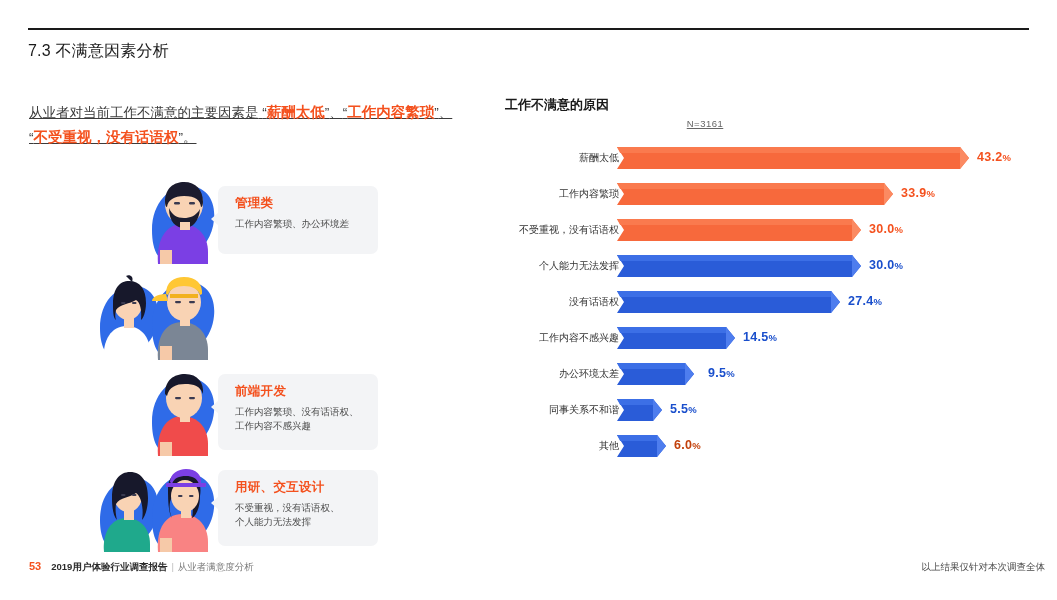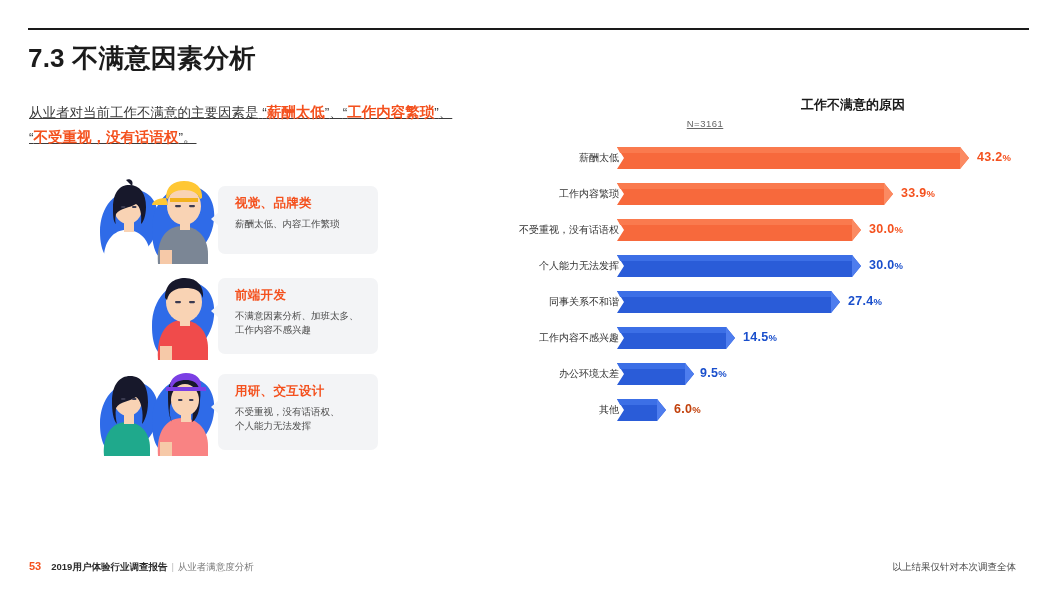--- a/index.html
+++ b/index.html
@@ -11,21 +11,21 @@
   }
   .page { position: relative; width: 1057px; height: 600px; background:#fff; }
 
   
   .top-rule {
     position: absolute; left: 28px; top: 28px; width: 1001px; height: 2px;
     background: #1a1a1a;
   }
   .section-title {
     position: absolute; left: 28px; top: 41px;
-    font-size: 26px; font-weight: 700; color: #1b1b1b; letter-spacing: .2px;
+    font-size: 16px; font-weight: 400; color: #1b1b1b; letter-spacing: .2px;
   }
 
   
   .intro {
     position: absolute; left: 29px; top: 100px; width: 480px;
     font-size: 13.5px; line-height: 25px; color: #3b3b3b; text-decoration: underline;
   }
   .intro .hl { color: #F4511E; font-weight: 700; font-size: 14.5px; }
   .intro .q { color: #3b3b3b; }
 
@@ -54,21 +54,21 @@
   }
   .card-title {
     color: #F4511E; font-weight: 700; font-size: 12.5px; letter-spacing: .3px;
     margin-bottom: 5px;
   }
   .card-desc { color: #4a4a4a; font-size: 9.5px; line-height: 14px; }
 
   
   .chart { position: absolute; left: 505px; top: 96px; width: 552px; height: 440px; }
   .chart-title {
-    position: absolute; left: 0; top: 0; width: 400px; text-align: right;
+    position: absolute; left: 0; top: 0; width: 400px; text-align: left;
     font-size: 13px; font-weight: 700; color: #1b1b1b;
   }
   .chart-sub {
     position: absolute; left: 0; top: 22px; width: 400px; text-align: center;
     font-size: 9.5px; color: #666; letter-spacing: .5px; text-decoration: underline;
   }
   .plot { position: absolute; left: 0; top: 45px; width: 552px; }
 
   .brow { position: relative; height: 36px; }
   .brow-label {
@@ -87,21 +87,21 @@
   
   .footer-left {
     position: absolute; left: 29px; bottom: 26px;
     font-size: 9.5px; color: #4a4a4a; white-space: nowrap;
   }
   .footer-left .pg { color: #F4511E; font-weight: 700; font-size: 11px; margin-right: 10px; }
   .footer-left .bold { font-weight: 700; color: #2b2b2b; }
   .footer-left .sep { color: #bdbdbd; margin: 0 4px; }
   .footer-left .sub { color: #7a7a7a; }
   .footer-right {
-    position: absolute; right: 41px; bottom: 26px;
+    position: absolute; right: 12px; bottom: 26px;
     font-size: 9.5px; color: #4a4a4a; white-space: nowrap;
   }
 </style>
 </head>
 <body>
 
 <div class="page">
 
   <div class="top-rule"></div>
   <div class="section-title">
@@ -110,20 +110,39 @@
   </div>
 
   <div class="intro">
     <span>从业者对当前工作不满意的主要因素是</span>
     <span class="q">“</span><span class="hl">薪酬太低</span><span class="q">”</span><span>、</span><span class="q">“</span><span class="hl">工作内容繁琐</span><span class="q">”</span><span>、</span><br>
     <span class="q">“</span><span class="hl">不受重视，没有话语权</span><span class="q">”</span><span>。</span>
   </div>
 
   <div class="personas">
 
+    <div class="persona-row">
+      <div class="avatar-wrap one">
+        <svg width="82" height="86" viewBox="0 0 82 86">
+          <path d="M16 52 C16 24 34 8 52 8 C70 8 80 22 78 42 C76 64 60 80 40 84 C22 87 16 72 16 52 Z" fill="#2F6BE8"></path>
+          <path d="M22 86 C20 62 30 46 46 46 C62 46 72 58 72 74 L72 86 Z" fill="#7B3FE4"></path>
+          <path d="M24 72 L24 86 L36 86 L36 72 Z" fill="#F6C9A8"></path>
+          <ellipse cx="48" cy="26" rx="19" ry="21" fill="#F9D3B4"></ellipse>
+          <path d="M29 24 C29 10 38 4 48 4 C60 4 67 12 67 24 C67 27 66 29 65 29 C64 22 60 18 48 18 C38 18 32 22 31 29 C30 29 29 27 29 24 Z" fill="#1B1B2E"></path>
+          <path d="M33 30 C33 44 40 50 48 50 C57 50 63 43 64 31 C60 38 54 40 48 40 C41 40 36 37 33 30 Z" fill="#1B1B2E"></path>
+          <rect x="38" y="24" width="6" height="2.4" rx="1.2" fill="#3A3A50"></rect>
+          <rect x="53" y="24" width="6" height="2.4" rx="1.2" fill="#3A3A50"></rect>
+          <path d="M44 44 L54 44 L54 52 L44 52 Z" fill="#F9D3B4"></path>
+        </svg>
+      </div>
+      <div class="card">
+        <div class="card-title">管理类</div>
+        <div class="card-desc">工作内容繁琐、办公环境差</div>
+      </div>
+    </div>
 
     <div class="persona-row">
       <div class="avatar-wrap two">
         <svg width="122" height="86" viewBox="0 0 122 86">
 
           <path d="M4 54 C4 28 20 12 38 12 C56 12 64 28 62 46 C60 66 44 80 26 84 C10 87 4 72 4 54 Z" fill="#2F6BE8"></path>
           <path d="M8 86 C6 66 16 52 30 52 C44 52 54 62 54 78 L54 86 Z" fill="#FFFFFF"></path>
           <ellipse cx="32" cy="30" rx="14" ry="16" fill="#F9D3B4"></ellipse>
           <path d="M17 30 C17 14 24 7 33 7 C44 7 50 15 50 29 C50 38 47 45 45 46 C46 36 44 28 40 26 C34 30 24 30 20 36 C19 40 19 44 20 46 C17 44 17 36 17 30 Z" fill="#17182B"></path>
           <path d="M30 2 C34 0 38 3 36 8 Z" fill="#17182B"></path>
@@ -135,43 +154,39 @@
           <path d="M62 86 C60 62 70 48 86 48 C102 48 112 60 112 76 L112 86 Z" fill="#7B8695"></path>
           <path d="M64 72 L64 86 L76 86 L76 72 Z" fill="#F6C9A8"></path>
           <ellipse cx="88" cy="28" rx="17" ry="19" fill="#F9D3B4"></ellipse>
           <path d="M70 20 C70 8 78 3 88 3 C100 3 107 10 106 20 L104 21 C102 15 96 12 88 12 C80 12 74 15 72 21 Z" fill="#FFC734"></path>
           <path d="M70 20 C60 20 56 24 56 27 L72 27 Z" fill="#FFC734"></path>
           <path d="M74 20 L74 24 L102 24 L102 20 Z" fill="#F2B11E"></path>
           <rect x="79" y="27" width="6" height="2.2" rx="1.1" fill="#3A3A50"></rect>
           <rect x="93" y="27" width="6" height="2.2" rx="1.1" fill="#3A3A50"></rect>
           <path d="M84 44 L94 44 L94 52 L84 52 Z" fill="#F9D3B4"></path>
         </svg>
-      </div>
-      <div class="card">
-        <div class="card-title">视觉、品牌类</div>
-        <div class="card-desc">薪酬太低、内容工作繁琐</div>
       </div>
     </div>
 
     <div class="persona-row">
       <div class="avatar-wrap one">
         <svg width="82" height="86" viewBox="0 0 82 86">
           <path d="M16 52 C16 24 34 8 52 8 C70 8 80 22 78 42 C76 64 60 80 40 84 C22 87 16 72 16 52 Z" fill="#2F6BE8"></path>
           <path d="M22 86 C20 62 30 46 46 46 C62 46 72 58 72 74 L72 86 Z" fill="#F04B4B"></path>
           <path d="M24 72 L24 86 L36 86 L36 72 Z" fill="#F6C9A8"></path>
           <ellipse cx="48" cy="28" rx="18" ry="20" fill="#F9D3B4"></ellipse>
           <path d="M29 24 C29 10 38 4 49 4 C62 4 68 13 67 24 C64 16 58 14 49 14 C40 14 33 17 31 26 Z" fill="#17182B"></path>
           <rect x="39" y="27" width="6" height="2.2" rx="1.1" fill="#3A3A50"></rect>
           <rect x="53" y="27" width="6" height="2.2" rx="1.1" fill="#3A3A50"></rect>
           <path d="M44 44 L54 44 L54 52 L44 52 Z" fill="#F9D3B4"></path>
         </svg>
       </div>
       <div class="card tall">
         <div class="card-title">前端开发</div>
-        <div class="card-desc" style="white-space:pre-line">不满意因素分析、加班太多、
+        <div class="card-desc" style="white-space:pre-line">工作内容繁琐、没有话语权、
 工作内容不感兴趣</div>
       </div>
     </div>
 
     <div class="persona-row">
       <div class="avatar-wrap two">
         <svg width="122" height="86" viewBox="0 0 122 86">
 
           <path d="M4 54 C4 28 20 12 38 12 C56 12 64 28 62 46 C60 66 44 80 26 84 C10 87 4 72 4 54 Z" fill="#2F6BE8"></path>
           <path d="M8 86 C6 66 16 52 30 52 C44 52 54 62 54 78 L54 86 Z" fill="#1FA98C"></path>
@@ -243,21 +258,21 @@
           <div class="bar-holder" style="width: 244px;">
             <svg class="bar-svg" width="244" height="22" viewBox="0 0 244 22">
               <path d="M0 0 L235 0 L244 11 L235 22 L0 22 L7 11 Z" fill="#2A5CD8"></path>
               <path d="M0 0 L235 0 L239 6 L3.15 6 Z" fill="#3C6FE6"></path>
               <path d="M235 0 L244 11 L235 22 Z" fill="#4E7DEE"></path>
             </svg>
           </div>
           <div class="bar-value" style="left: 364px; color: rgb(26, 79, 204);">30.0<span class="pct">%</span></div>
         </div>
         <div class="brow">
-          <div class="brow-label">同事关系不和谐</div>
+          <div class="brow-label">没有话语权</div>
           <div class="bar-holder" style="width: 223px;">
             <svg class="bar-svg" width="223" height="22" viewBox="0 0 223 22">
               <path d="M0 0 L214 0 L223 11 L214 22 L0 22 L7 11 Z" fill="#2A5CD8"></path>
               <path d="M0 0 L214 0 L218 6 L3.15 6 Z" fill="#3C6FE6"></path>
               <path d="M214 0 L223 11 L214 22 Z" fill="#4E7DEE"></path>
             </svg>
           </div>
           <div class="bar-value" style="left: 343px; color: rgb(26, 79, 204);">27.4<span class="pct">%</span></div>
         </div>
         <div class="brow">
@@ -273,21 +288,32 @@
         </div>
         <div class="brow">
           <div class="brow-label">办公环境太差</div>
           <div class="bar-holder" style="width: 77px;">
             <svg class="bar-svg" width="77" height="22" viewBox="0 0 77 22">
               <path d="M0 0 L68 0 L77 11 L68 22 L0 22 L7 11 Z" fill="#2A5CD8"></path>
               <path d="M0 0 L68 0 L72 6 L3.15 6 Z" fill="#3C6FE6"></path>
               <path d="M68 0 L77 11 L68 22 Z" fill="#4E7DEE"></path>
             </svg>
           </div>
-          <div class="bar-value" style="left: 195px; color: rgb(26, 79, 204);">9.5<span class="pct">%</span></div>
+          <div class="bar-value" style="left: 203px; color: rgb(26, 79, 204);">9.5<span class="pct">%</span></div>
+        </div>
+        <div class="brow">
+          <div class="brow-label">同事关系不和谐</div>
+          <div class="bar-holder" style="width: 45px;">
+            <svg class="bar-svg" width="45" height="22" viewBox="0 0 45 22">
+              <path d="M0 0 L36 0 L45 11 L36 22 L0 22 L7 11 Z" fill="#2A5CD8"></path>
+              <path d="M0 0 L36 0 L40 6 L3.15 6 Z" fill="#3C6FE6"></path>
+              <path d="M36 0 L45 11 L36 22 Z" fill="#4E7DEE"></path>
+            </svg>
+          </div>
+          <div class="bar-value" style="left: 165px; color: rgb(26, 79, 204);">5.5<span class="pct">%</span></div>
         </div>
         <div class="brow">
           <div class="brow-label">其他</div>
           <div class="bar-holder" style="width: 49px;">
             <svg class="bar-svg" width="49" height="22" viewBox="0 0 49 22">
               <path d="M0 0 L40 0 L49 11 L40 22 L0 22 L7 11 Z" fill="#2A5CD8"></path>
               <path d="M0 0 L40 0 L44 6 L3.15 6 Z" fill="#3C6FE6"></path>
               <path d="M40 0 L49 11 L40 22 Z" fill="#4E7DEE"></path>
             </svg>
           </div>

